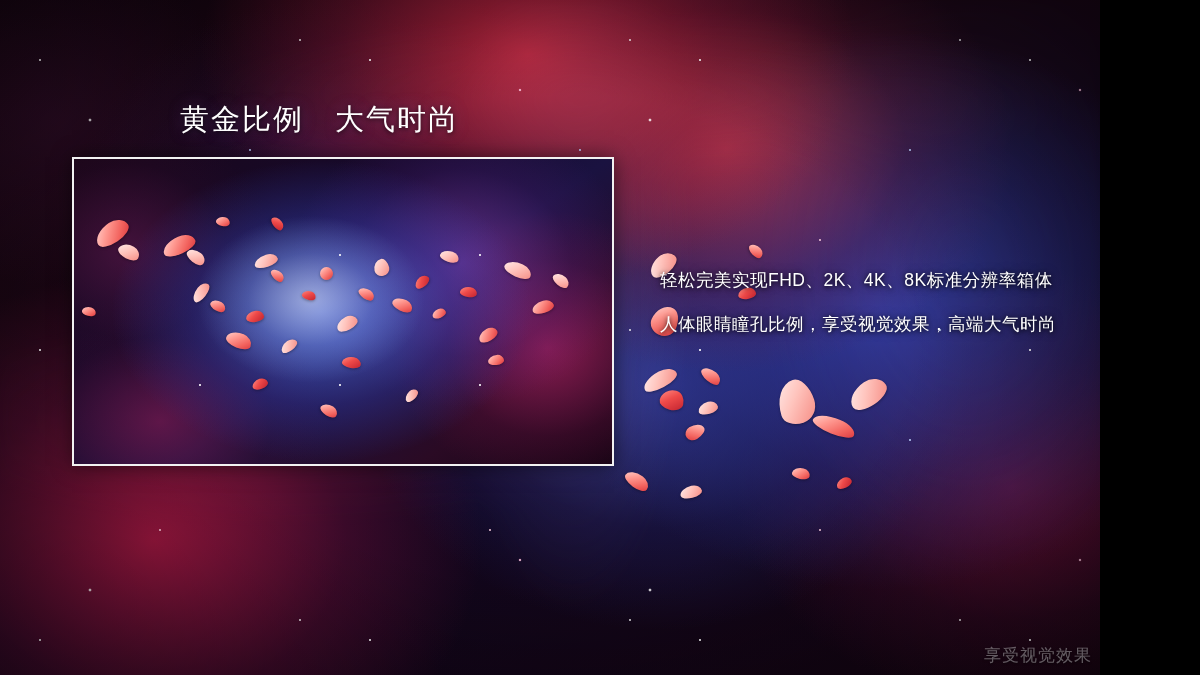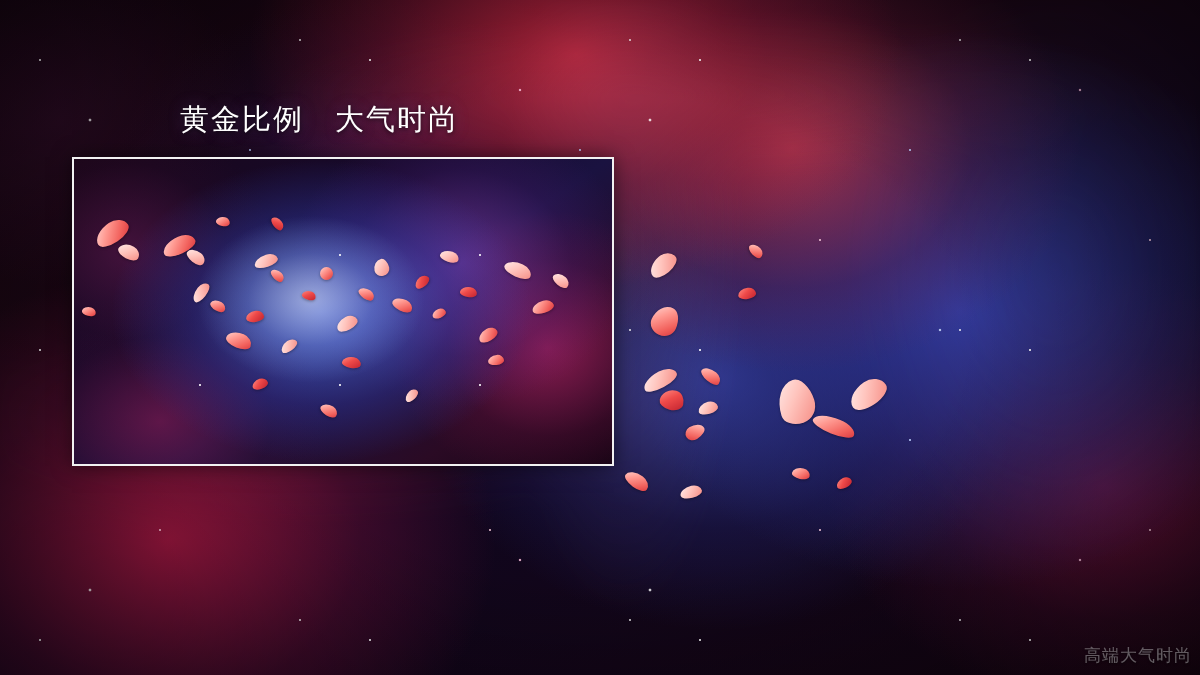--- a/index.html
+++ b/index.html
@@ -2,21 +2,21 @@
 <html><head>
 <meta charset="utf-8">
 <style>
   html, body {
     margin: 0;
     padding: 0;
     background: #000;
   }
   #slide {
     position: relative;
-    width: 1200px;
+    width: 1100px;
     height: 675px;
     overflow: hidden;
     background: #0a0208;
     font-family: "Liberation Sans", "DejaVu Sans", sans-serif;
     user-select: none;
   }
 
   
   .bg-layer {
     position: absolute;
@@ -250,17 +250,19 @@
   <div class="petal" style="left:812px; top:418px; width:44px; height:16px; transform:rotate(22deg);"></div>
   <div class="petal pale" style="left:848px; top:382px; width:40px; height:24px; transform:rotate(-34deg);"></div>
   <div class="petal" style="left:792px; top:468px; width:18px; height:11px; transform:rotate(12deg);"></div>
   <div class="petal deep" style="left:836px; top:478px; width:16px; height:10px; transform:rotate(-26deg);"></div>
   <div class="petal" style="left:624px; top:474px; width:26px; height:14px; transform:rotate(36deg);"></div>
   <div class="petal pale" style="left:680px; top:486px; width:22px; height:12px; transform:rotate(-14deg);"></div>
   <div class="petal" style="left:748px; top:246px; width:16px; height:10px; transform:rotate(48deg);"></div>
   <div class="petal deep" style="left:738px; top:288px; width:18px; height:11px; transform:rotate(-8deg);"></div>
 
   <div id="body-text">
+    <div class="line">轻松完美实现FHD、2K、4K、8K标准分辨率箱体</div>
+    <div class="line">人体眼睛瞳孔比例，享受视觉效果，高端大气时尚</div>
   </div>
 
-  <div id="watermark">高端大气时尚</div>
+  <div id="watermark">享受视觉效果</div>
 
 </div>
 
 </body></html>

